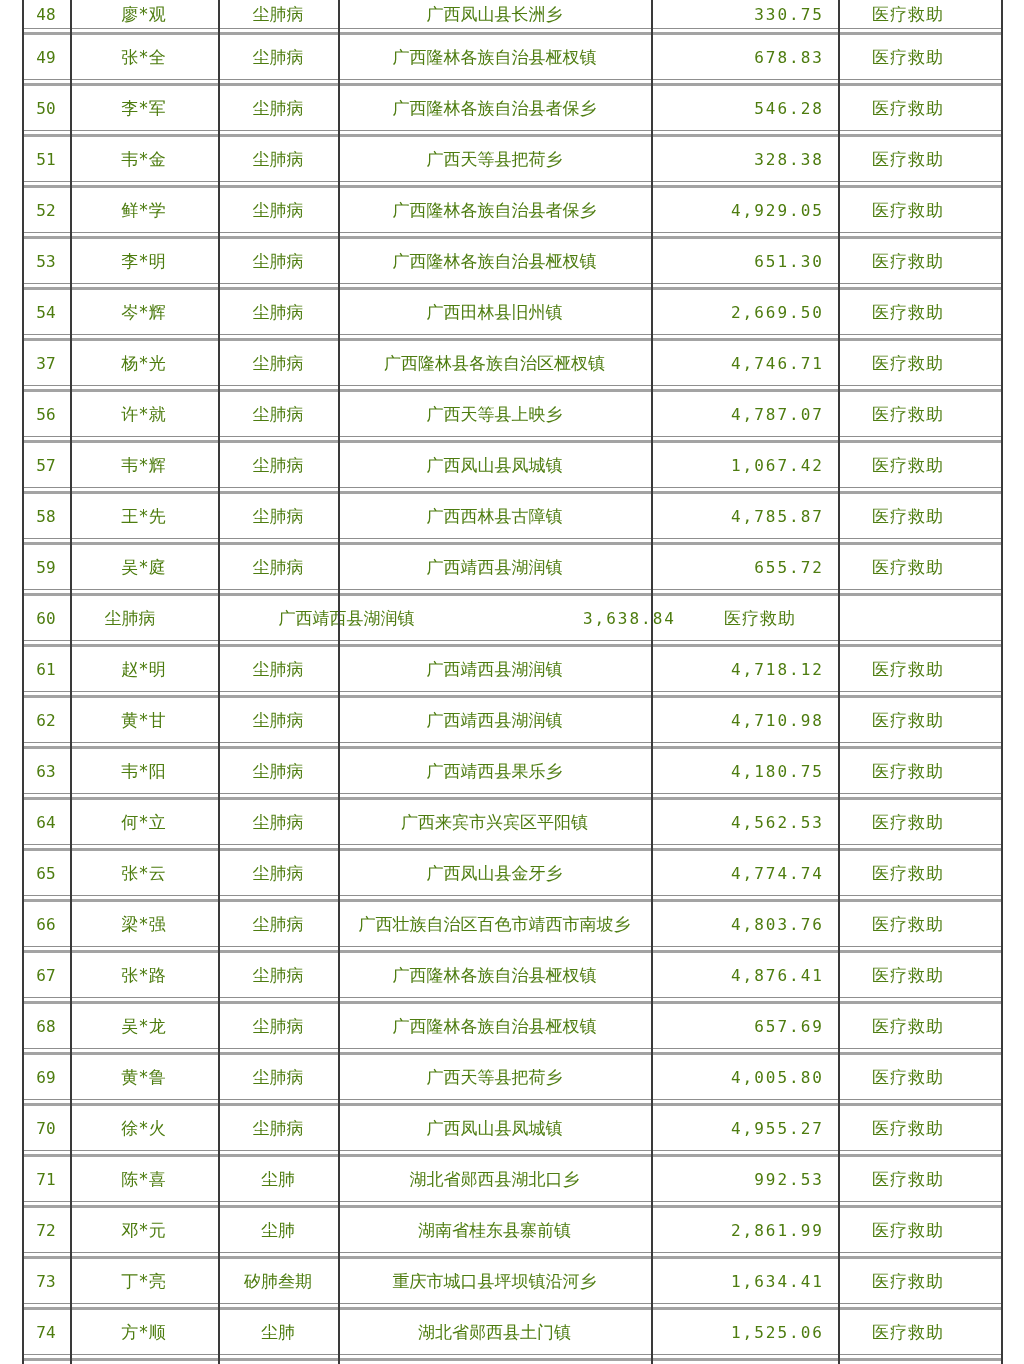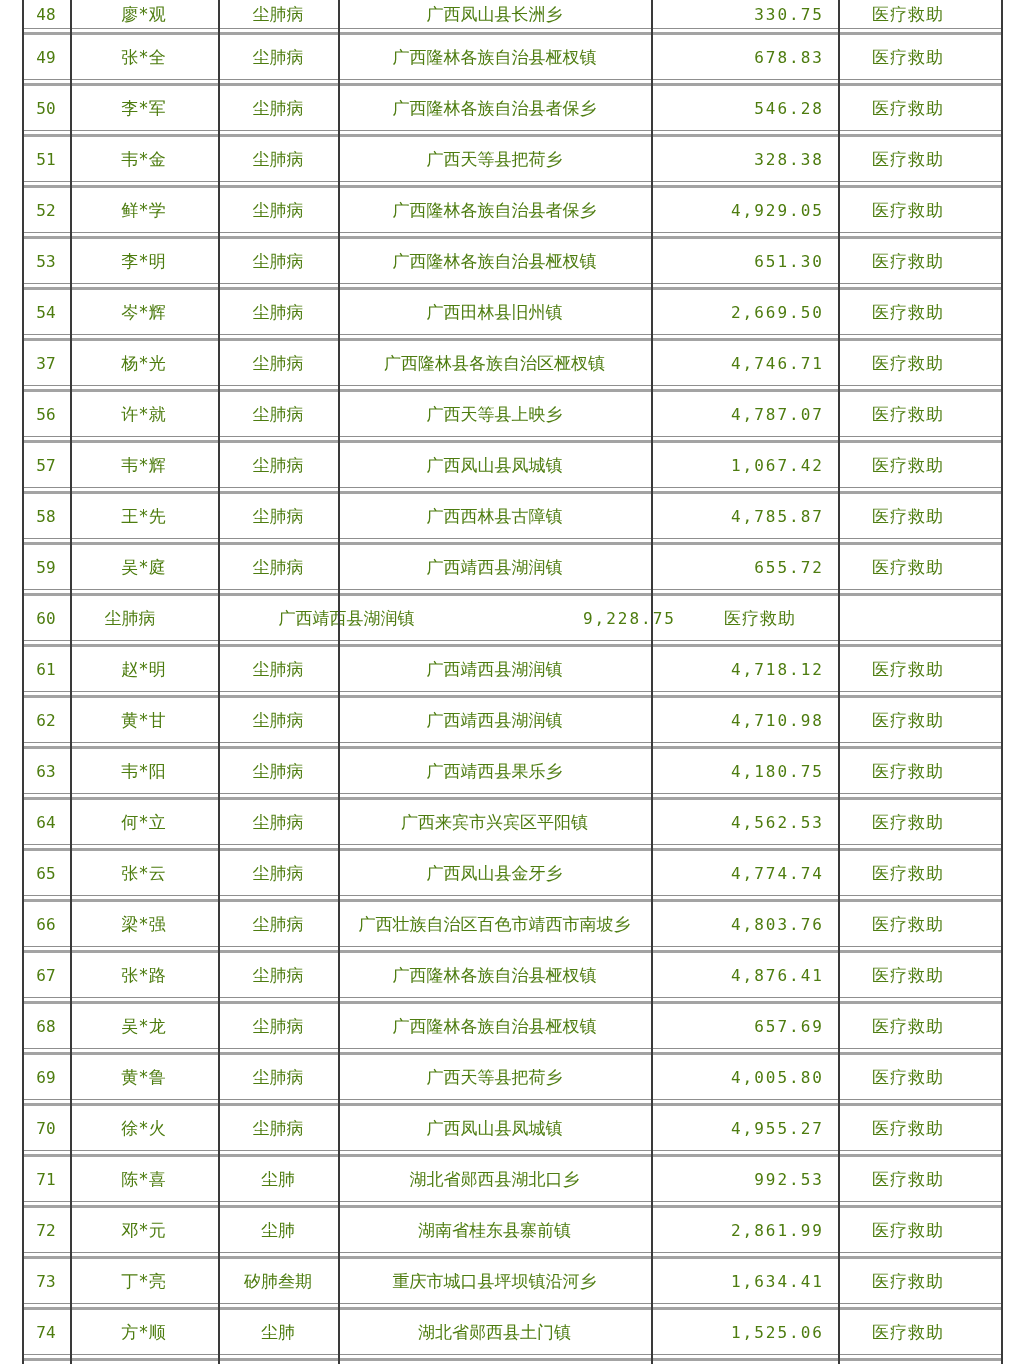--- a/index.html
+++ b/index.html
@@ -188,21 +188,21 @@
     <div class="cell c-disease">尘肺病</div>
     <div class="cell c-location">广西靖西县湖润镇</div>
     <div class="cell c-amount">655.72</div>
     <div class="cell c-aid">医疗救助</div>
   </div>
 
   <div class="row">
     <div class="cell c-index">60</div>
     <div class="cell c-disease">尘肺病</div>
     <div class="cell c-location">广西靖西县湖润镇</div>
-    <div class="cell c-amount">9,228.75</div>
+    <div class="cell c-amount">3,638.84</div>
     <div class="cell c-aid">医疗救助</div>
   </div>
 
   <div class="row">
     <div class="cell c-index">61</div>
     <div class="cell c-name">赵*明</div>
     <div class="cell c-disease">尘肺病</div>
     <div class="cell c-location">广西靖西县湖润镇</div>
     <div class="cell c-amount">4,718.12</div>
     <div class="cell c-aid">医疗救助</div>

